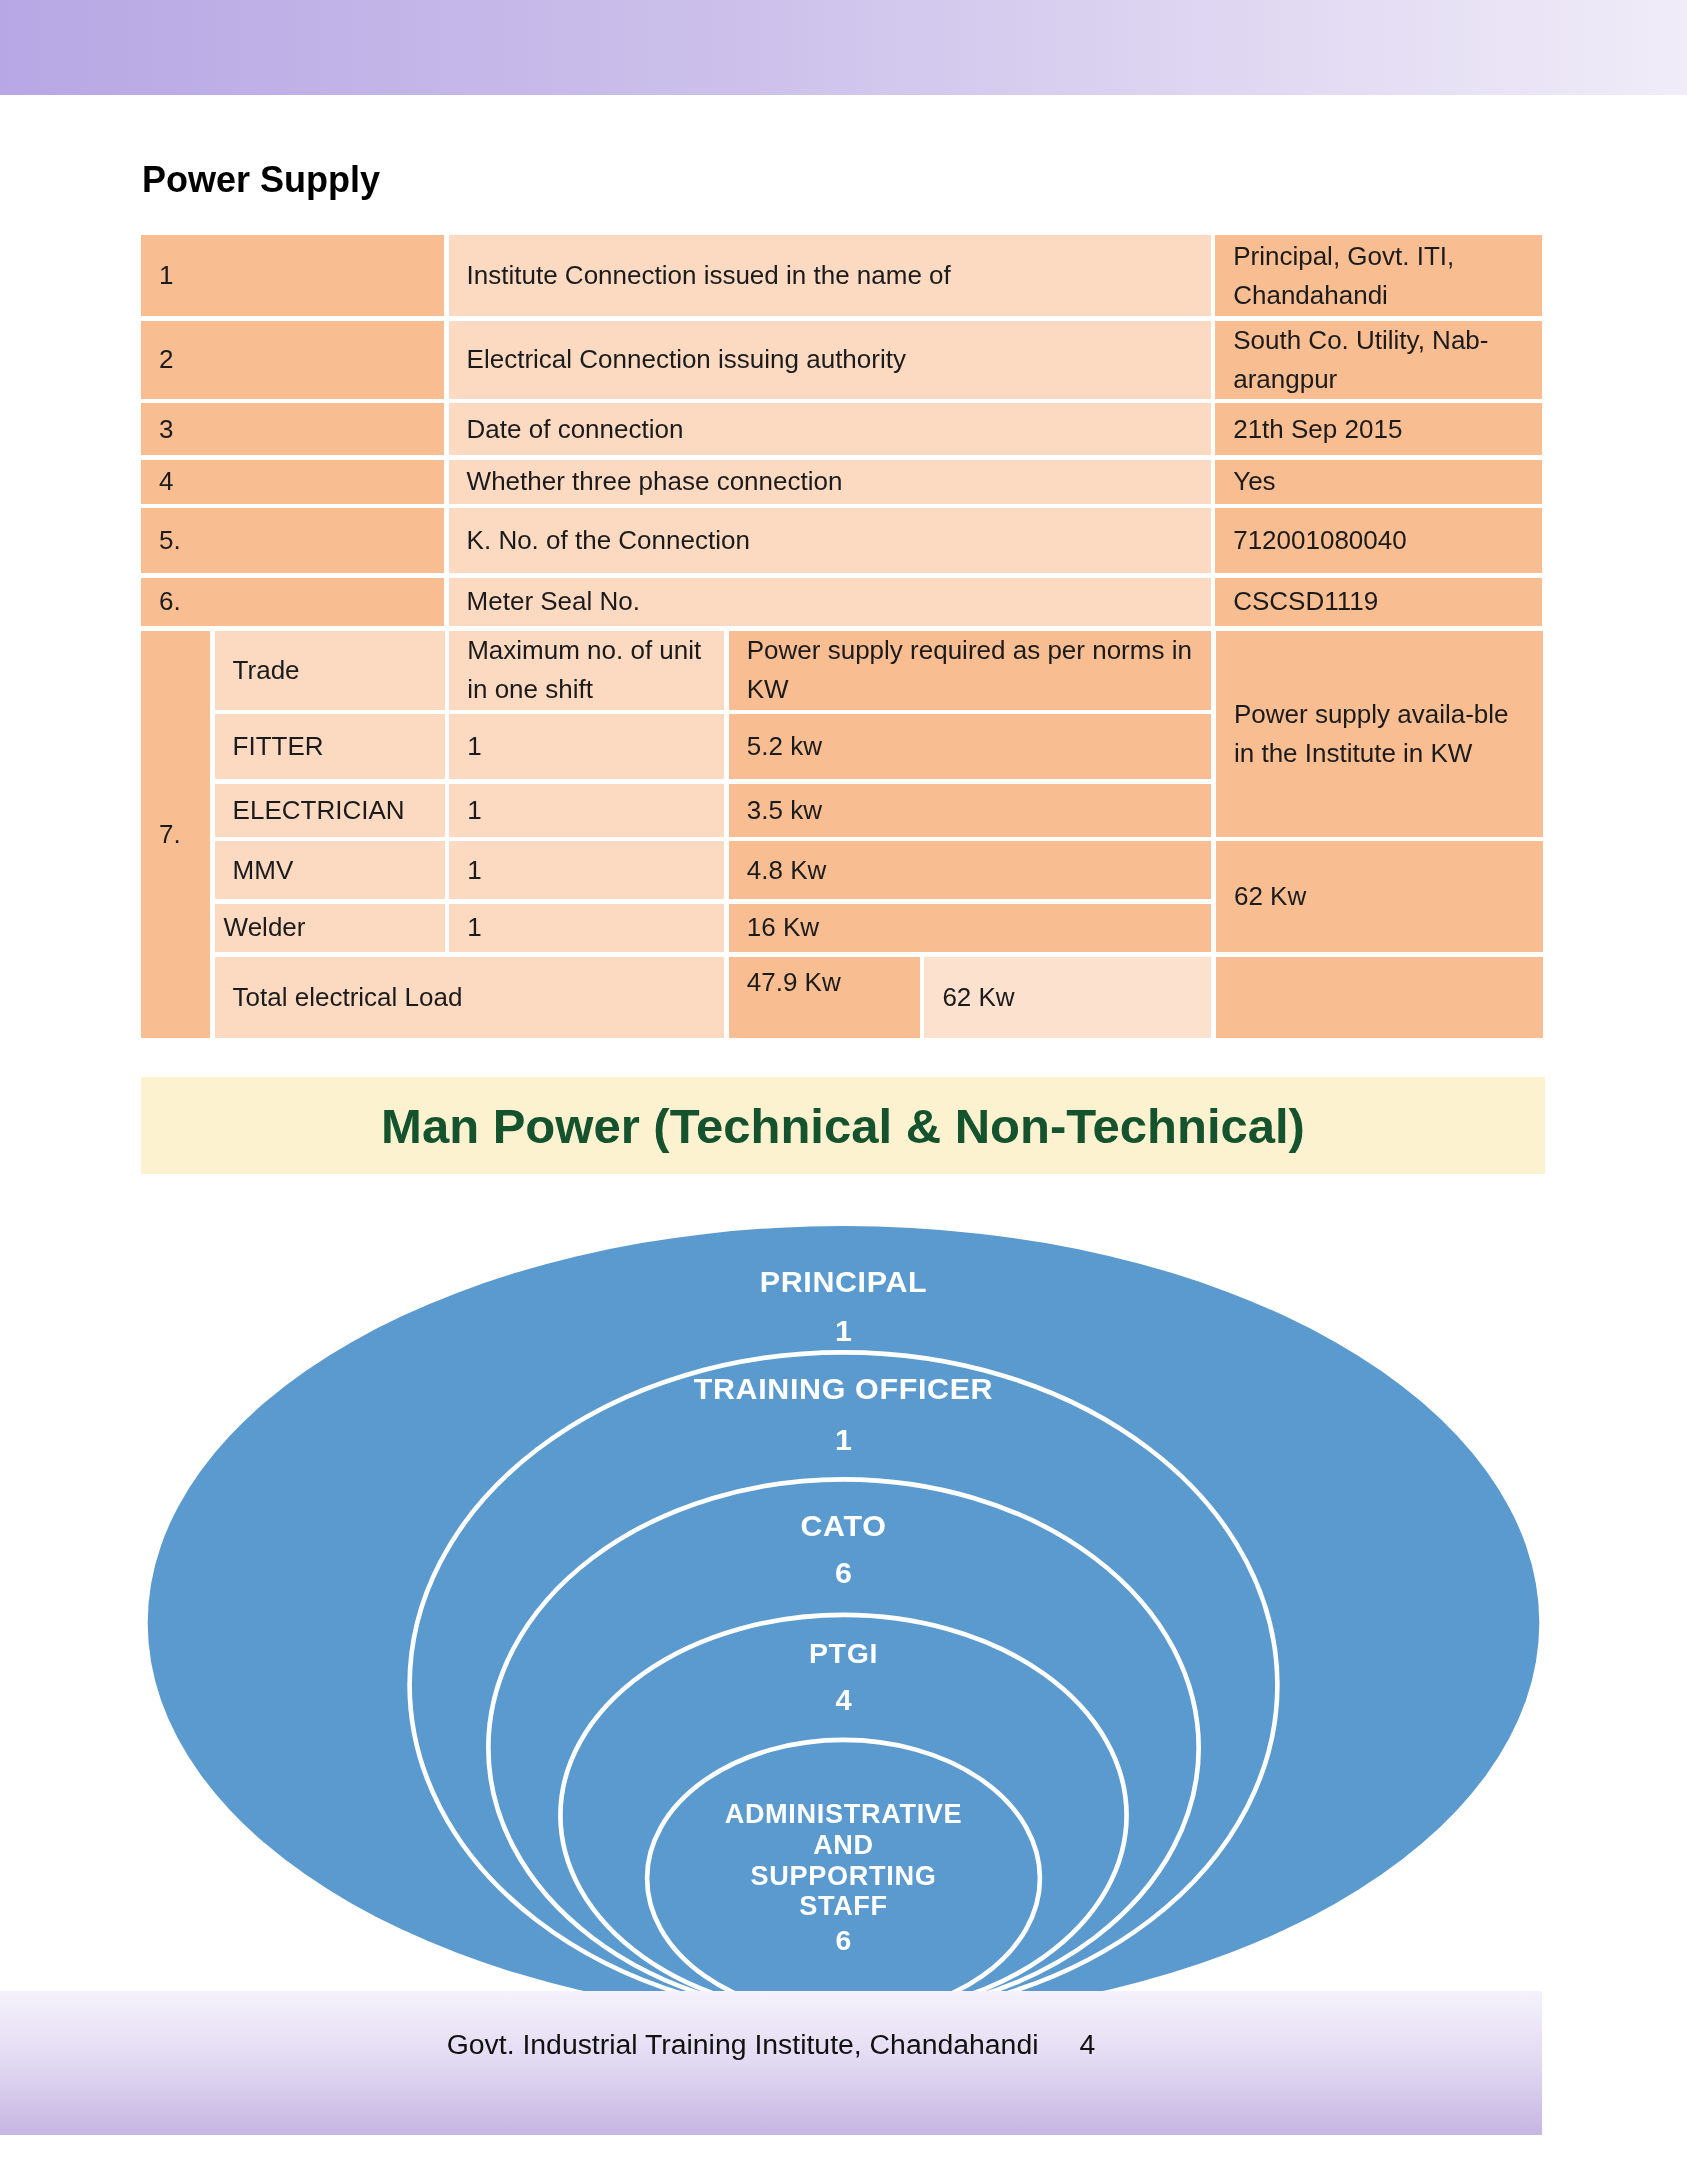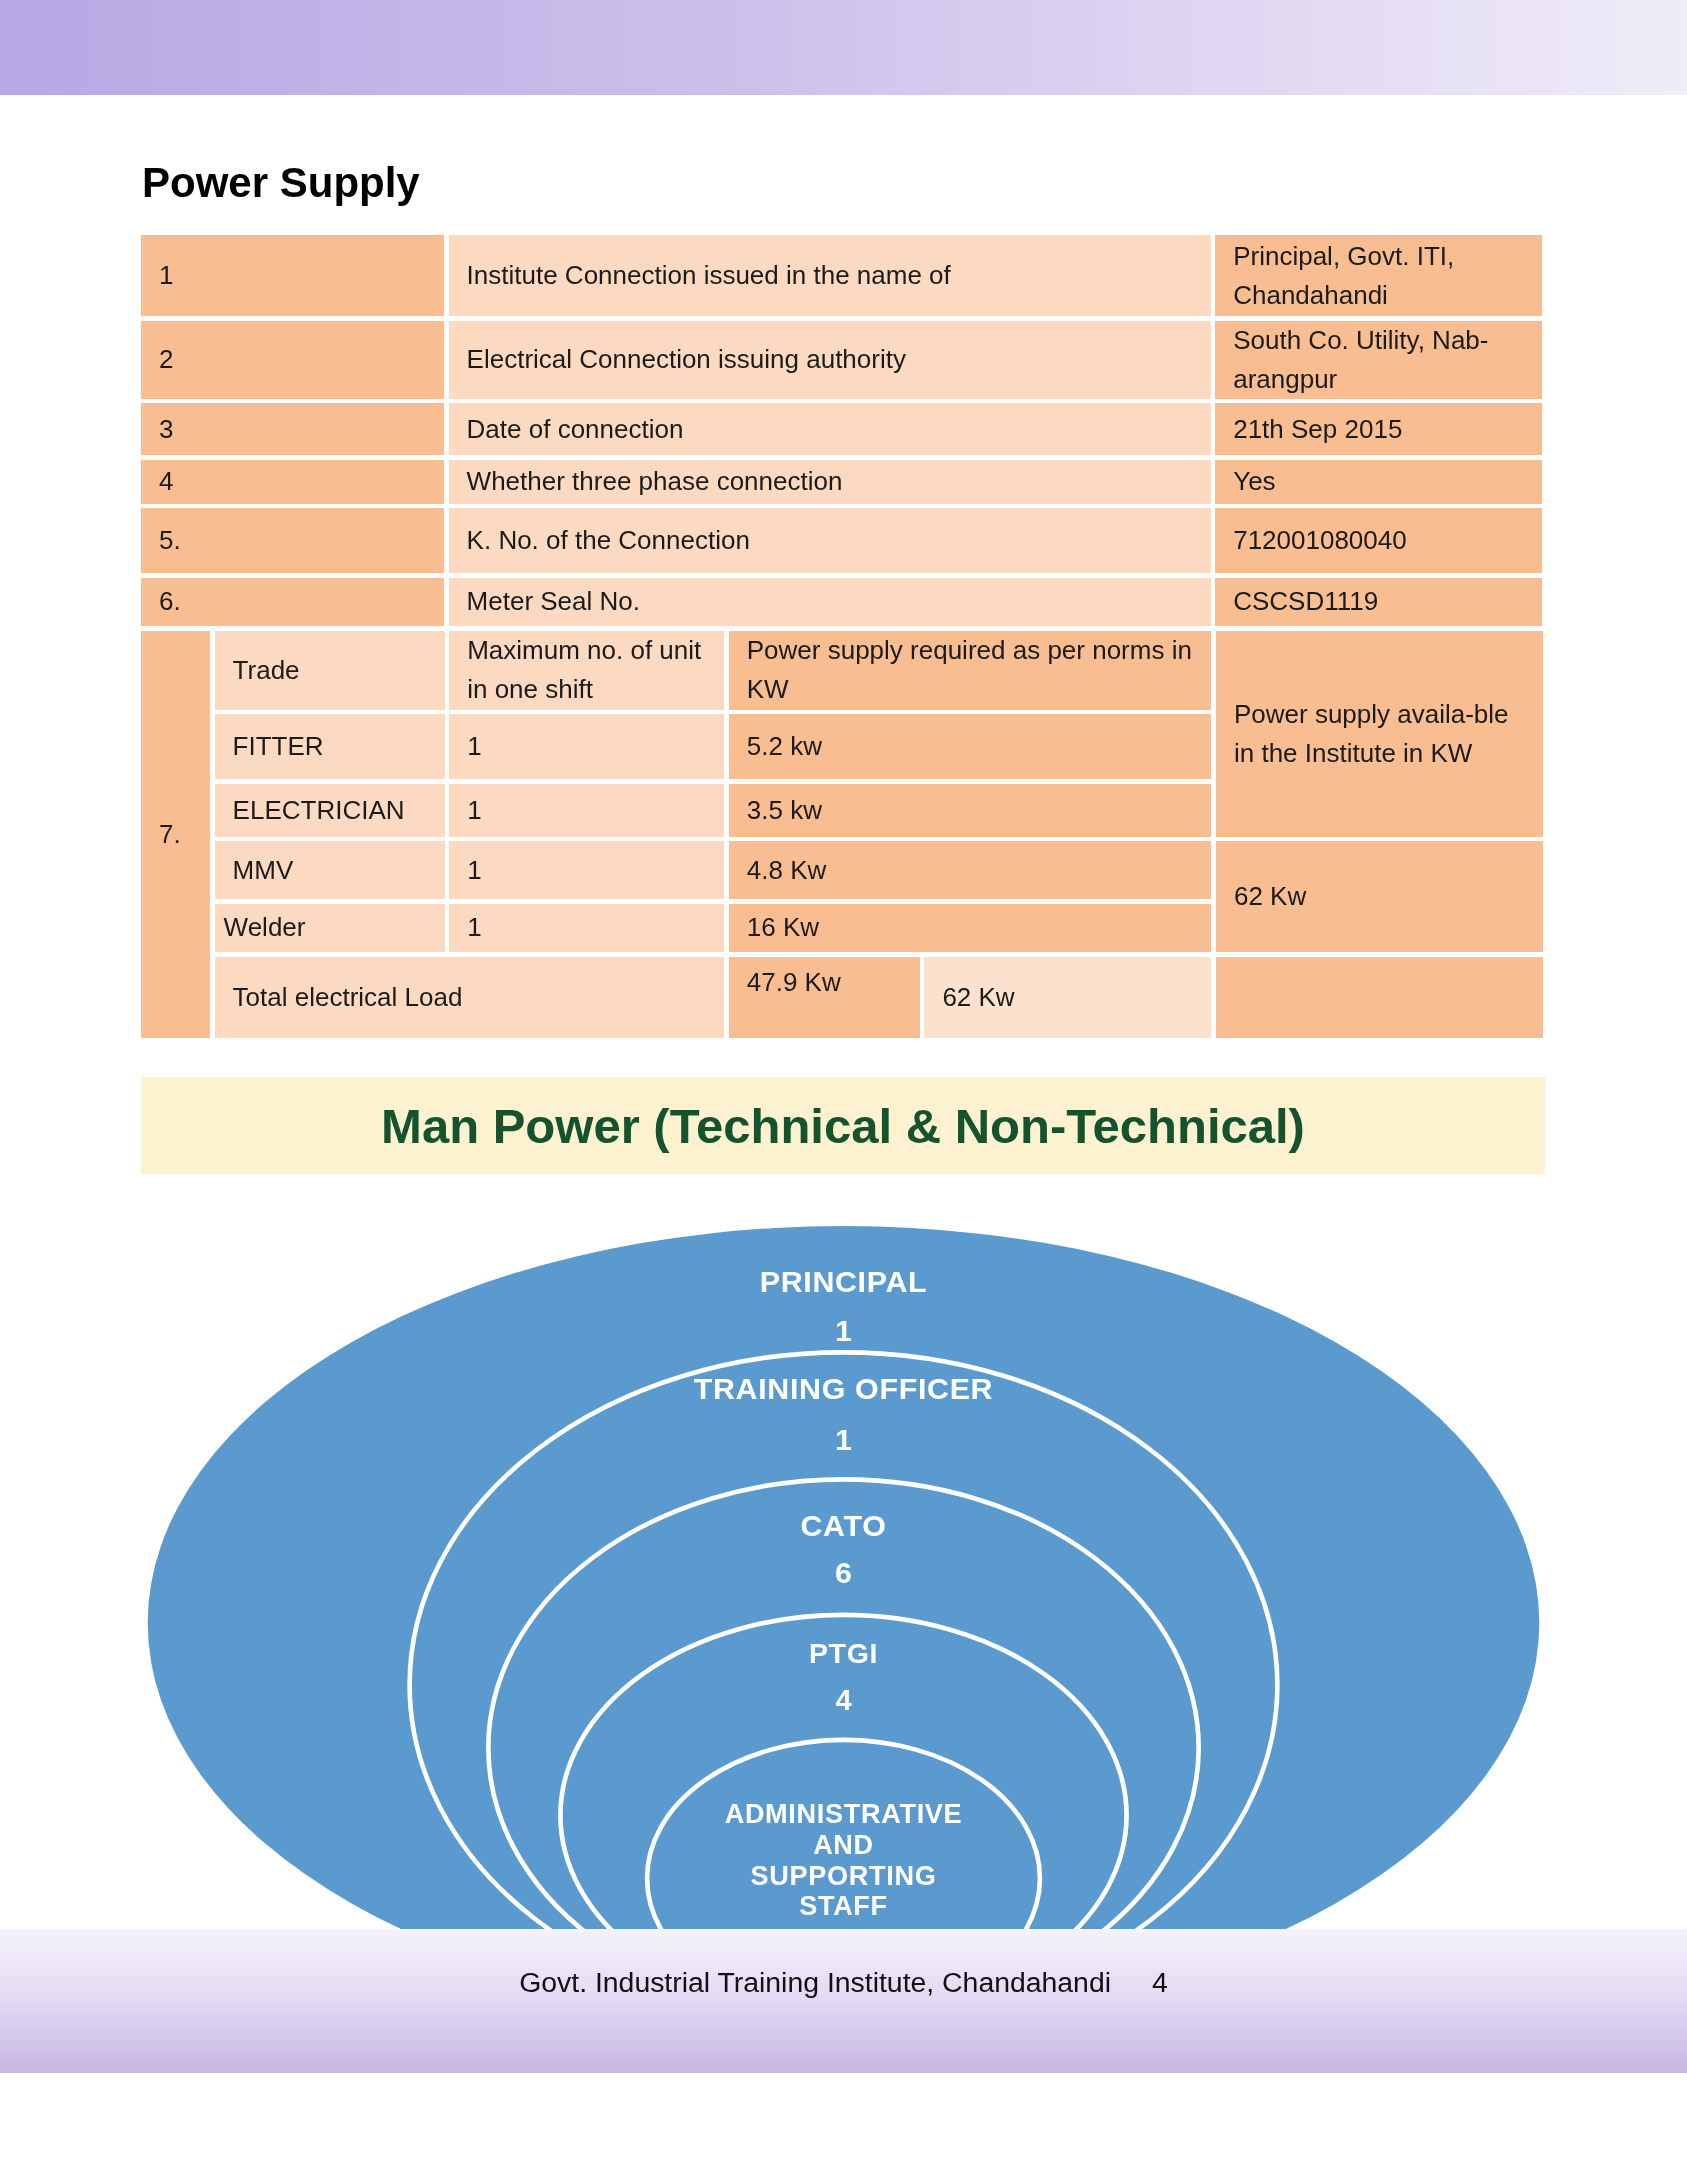--- a/index.html
+++ b/index.html
@@ -3,26 +3,26 @@
 <meta charset="utf-8">
 <style>
   html,body{margin:0;padding:0;}
   body{
     width:1687px;height:2183px;position:relative;background:#ffffff;
     font-family:"Liberation Sans",sans-serif;color:#1b1b1b;overflow:hidden;
   }
   
   .topbar{position:absolute;left:0;top:0;width:1687px;height:95px;
     background:linear-gradient(90deg,#b7a7e4 0%,#cdc1eb 45%,#f0ecf8 100%);}
-  .footerband{position:absolute;left:0;top:1929px;width:1687px;height:144px;
+  .footerband{position:absolute;left:0;top:1991px;width:1542px;height:144px;
     background:linear-gradient(180deg,#f5f2fb 0%,#e4dcf3 45%,#c6b6e3 100%);text-align:right;}
   .footer-line{display:flex;justify-content:center;align-items:baseline;gap:41px;
     padding-top:37px;font-size:28.4px;color:#111;}
   
-  .page-title{position:absolute;left:142px;top:159px;font-size:42px;font-weight:bold;color:#000;}
+  .page-title{position:absolute;left:142px;top:159px;font-size:36px;font-weight:bold;color:#000;}
   
   .pstable{position:absolute;left:141px;top:235px;width:1404px;}
   .trow{display:grid;grid-template-columns:303px 762px 327px;column-gap:4.6px;margin-bottom:4.6px;}
   .r1{height:81px}.r2{height:78px}.r3{height:52px}.r4{height:44px}.r5{height:65px}.r6{height:48px}
   .cell{display:flex;align-items:center;padding:0 18px;font-size:26px;line-height:1.5;}
   .dark{background:#f9bd92;}
   .light{background:#fcdac2;}
   .lighter{background:#fde1cf;}
   
   .row7{display:grid;grid-template-columns:69px 230px 275px 191px 287px 327px;

